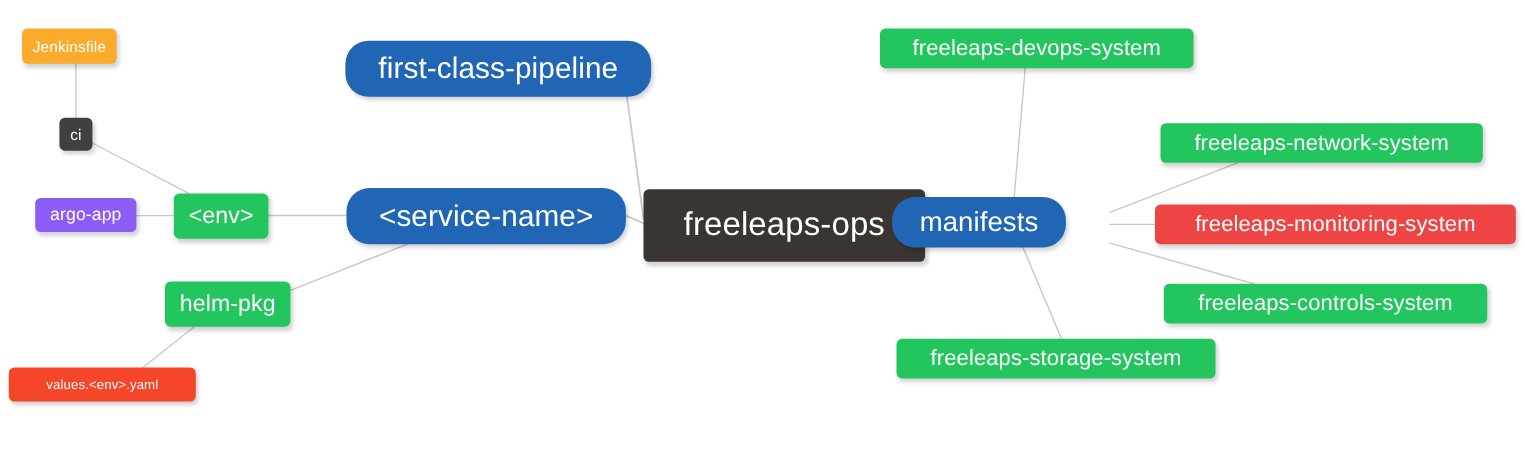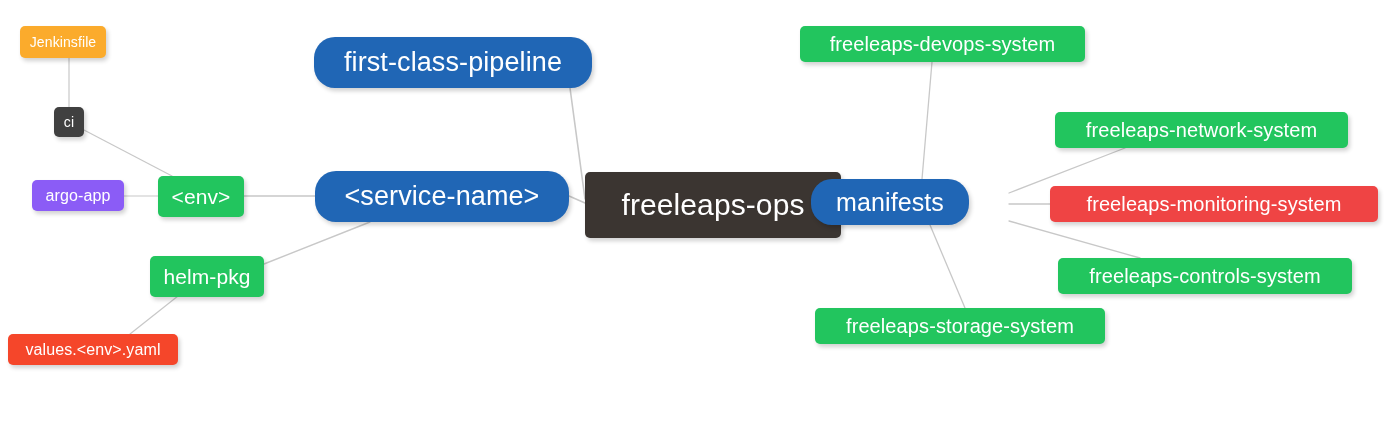--- a/index.html
+++ b/index.html
@@ -88,21 +88,21 @@
       </div>
       <div class="node n-red" style="left: 54px; top: 107px; width: 30px; height: 30px; font-size: 14px; background: #404040; justify-content: center;">
         <span>ci</span>
       </div>
       <div class="node n-orange" style="left: 20px; top: 26px; width: 86px; height: 32px; font-size: 14px; background: rgb(251, 171, 44);">
         <span>Jenkinsfile</span>
       </div>
       <div class="node n-red" style="left: 32px; top: 180px; width: 92px; height: 31px; font-size: 16px; background: #8b5cf6;">
         <span>argo-app</span>
       </div>
-      <div class="node n-red" style="left: 8px; top: 334px; width: 170px; height: 31px; font-size: 16px; background: rgb(245, 70, 42);">
+      <div class="node n-red" style="left: 8px; top: 334px; width: 170px; height: 31px; font-size: 12px; background: rgb(245, 70, 42);">
         <span>values.&lt;env&gt;.yaml</span>
       </div>
       <div class="node n-green" style="left: 800px; top: 26px; width: 285px; height: 36px; font-size: 20px; background: rgb(34, 197, 94);">
         <span>freeleaps-devops-system</span>
       </div>
       <div class="node n-green" style="left: 1055px; top: 112px; width: 293px; height: 36px; font-size: 20px; background: rgb(34, 197, 94);">
         <span>freeleaps-network-system</span>
       </div>
       <div class="node n-green" style="left: 1050px; top: 186px; width: 328px; height: 36px; font-size: 20px; background: #ef4444;">
         <span>freeleaps-monitoring-system</span>

